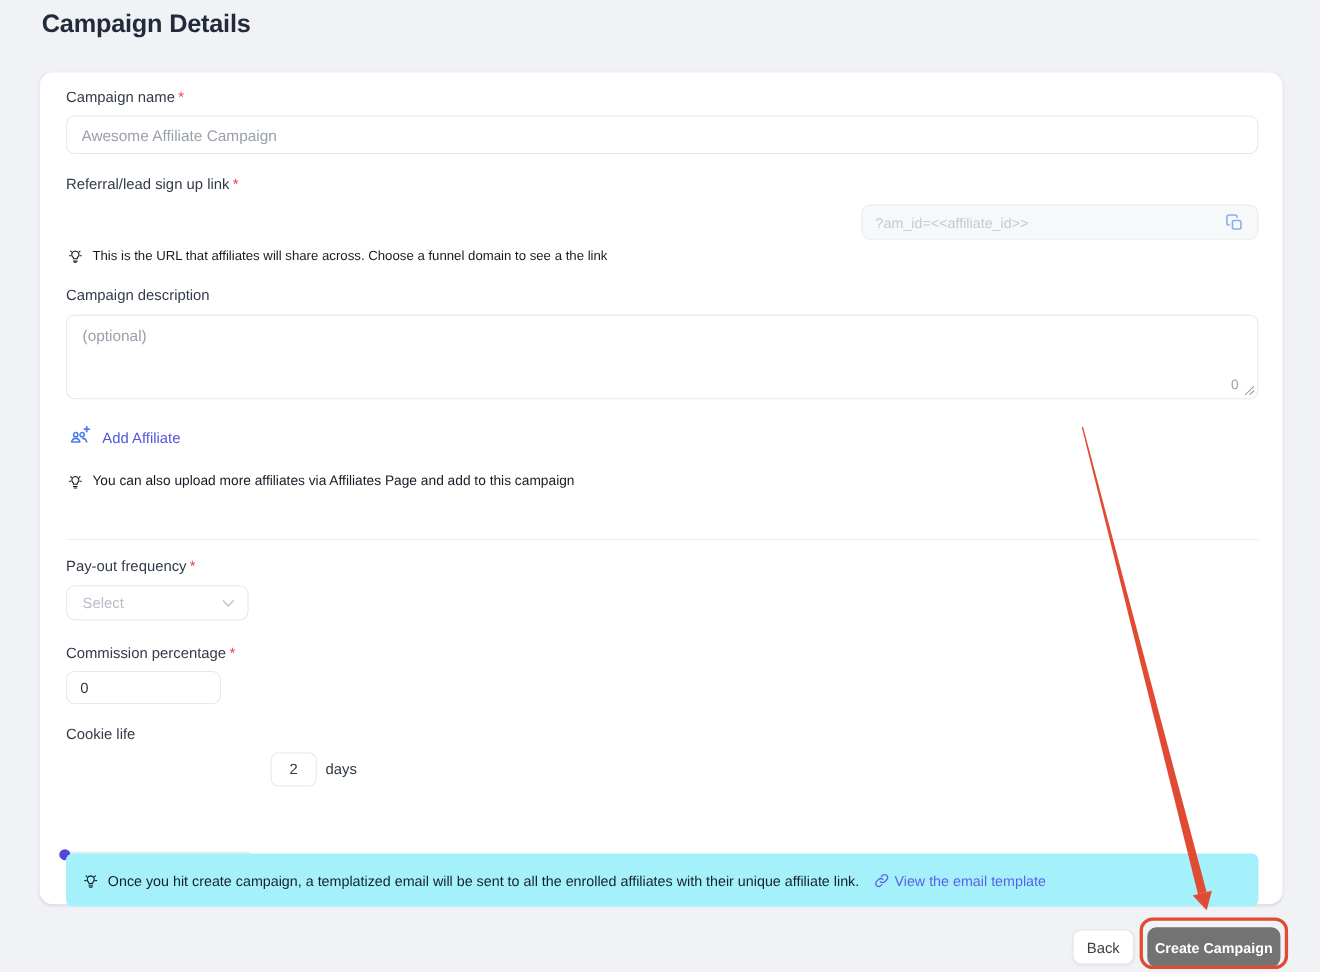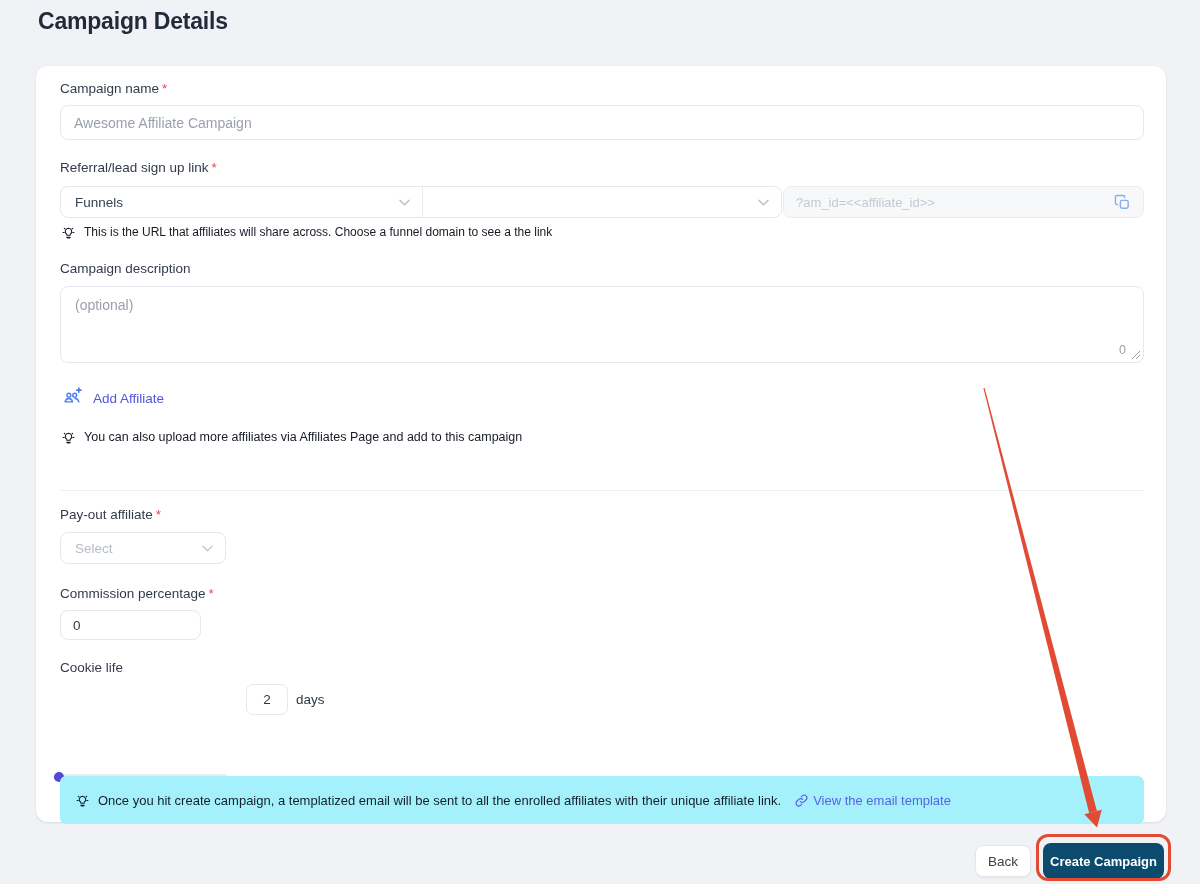--- a/index.html
+++ b/index.html
@@ -75,21 +75,21 @@
   }
   .banner-text { font-size:13px; color:#13202c; }
   .banner-link { font-size:13px; color:#5a61e8; font-weight:500; display:inline-flex; align-items:center; gap:5px; cursor:pointer; margin-left:5px; }
   .btn-back {
     background:#fff; border:1px solid #e3e6eb; border-radius:8px;
     font-family:"Liberation Sans", sans-serif; font-size:13.5px; color:#404040;
     box-shadow:0 1px 2px rgba(16,24,40,.05); cursor:pointer;
     display:flex; align-items:center; justify-content:center; width:100%; height:100%;
   }
   .btn-create {
-    background:#0c4a6e; border:none; border-radius:8px;
+    background:#737373; border:none; border-radius:8px;
     font-family:"Liberation Sans", sans-serif; font-size:13px; font-weight:600; color:#fff;
     cursor:pointer; display:flex; align-items:center; justify-content:center; width:100%; height:100%;
   }
   .annotation-rect {
     position:absolute; left:1036px; top:834px; width:135px; height:47px;
     border:3.5px solid #e14b33; border-radius:12px; pointer-events:none; z-index:20;
   }
   .annotation-arrow { position:absolute; left:0; top:0; pointer-events:none; z-index:21; }
   .icon { display:inline-flex; flex:none; }
 </style>
@@ -102,39 +102,20 @@
 
   <div class="abs field-label" style="left:24px; top:15px;">
     <span>Campaign name</span><span class="req">*</span>
   </div>
   <div class="abs" style="left:24px; top:39px; width:1084px; height:35px;">
     <input class="text-input" type="text" placeholder="Awesome Affiliate Campaign" style="">
   </div>
 
   <div class="abs field-label" style="left:24px; top:94px;">
     <span>Referral/lead sign up link</span><span class="req">*</span>
-  </div>
-  <div class="abs select-group" style="left:24px; top:120px; width:722px; height:32px;">
-    <div class="select-seg" style="width:361px;">
-      <span>Funnels</span>
-      <span class="icon">
-        <svg width="11" height="7" viewBox="0 0 12 7" fill="none">
-            <path d="M1 1l5 5 5-5" stroke="#b9bfc9" stroke-width="1.5" stroke-linecap="round" stroke-linejoin="round"></path>
-          </svg>
-      </span>
-    </div>
-    <div class="seg-divider"></div>
-    <div class="select-seg" style="flex:1;">
-      <span></span>
-      <span class="icon">
-        <svg width="11" height="7" viewBox="0 0 12 7" fill="none">
-            <path d="M1 1l5 5 5-5" stroke="#b9bfc9" stroke-width="1.5" stroke-linecap="round" stroke-linejoin="round"></path>
-          </svg>
-      </span>
-    </div>
   </div>
   <div class="abs link-field" style="left:747px; top:120px; width:361px; height:32px;">
     <span class="link-placeholder">?am_id=&lt;&lt;affiliate_id&gt;&gt;</span>
     <span class="icon" style="cursor:pointer;">
       <svg width="17" height="17" viewBox="0 0 24 24" fill="none" stroke="#85aeea" stroke-width="2" stroke-linecap="round" stroke-linejoin="round">
         <rect x="9" y="9" width="11" height="11" rx="2.5"></rect>
         <path d="M5 15h-.5A2.5 2.5 0 0 1 2 12.5v-8A2.5 2.5 0 0 1 4.5 2h8A2.5 2.5 0 0 1 15 4.5V5"></path>
       </svg>
     </span>
   </div>
@@ -179,21 +160,21 @@
           <path d="M12 4a6 6 0 0 1 3.8 10.6c-.7.6-.8 1.4-.8 2.4h-6c0-1-.1-1.8-.8-2.4A6 6 0 0 1 12 4z"></path>
         <path d="M4 12H2M22 12h-2M5.5 5.5L4.2 4.2M18.5 5.5l1.3-1.3"></path>
       </svg>
     </span>
     <span class="tip-text" style="font-size:12.5px;">You can also upload more affiliates via Affiliates Page and add to this campaign</span>
   </div>
 
   <div class="abs divider" style="left:24px; top:424px; width:1084px;"></div>
 
   <div class="abs field-label" style="left:24px; top:441px;">
-    <span>Pay-out affiliate</span><span class="req">*</span>
+    <span>Pay-out frequency</span><span class="req">*</span>
   </div>
   <div class="abs select-box" style="left:24px; top:466px; width:166px; height:32px;">
     <span style="color:#b6bcc6;">Select</span>
     <span class="icon">
       <svg width="11" height="7" viewBox="0 0 12 7" fill="none">
           <path d="M1 1l5 5 5-5" stroke="#c3c9d2" stroke-width="1.5" stroke-linecap="round" stroke-linejoin="round"></path>
         </svg>
     </span>
   </div>
 

